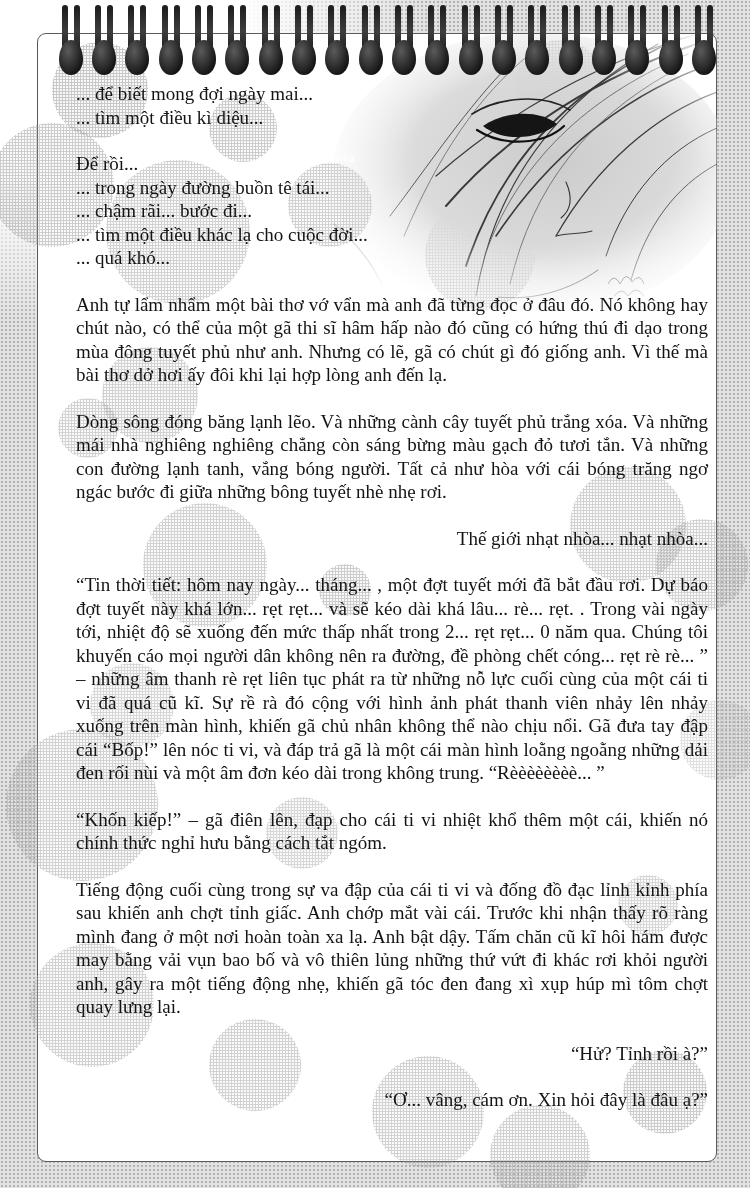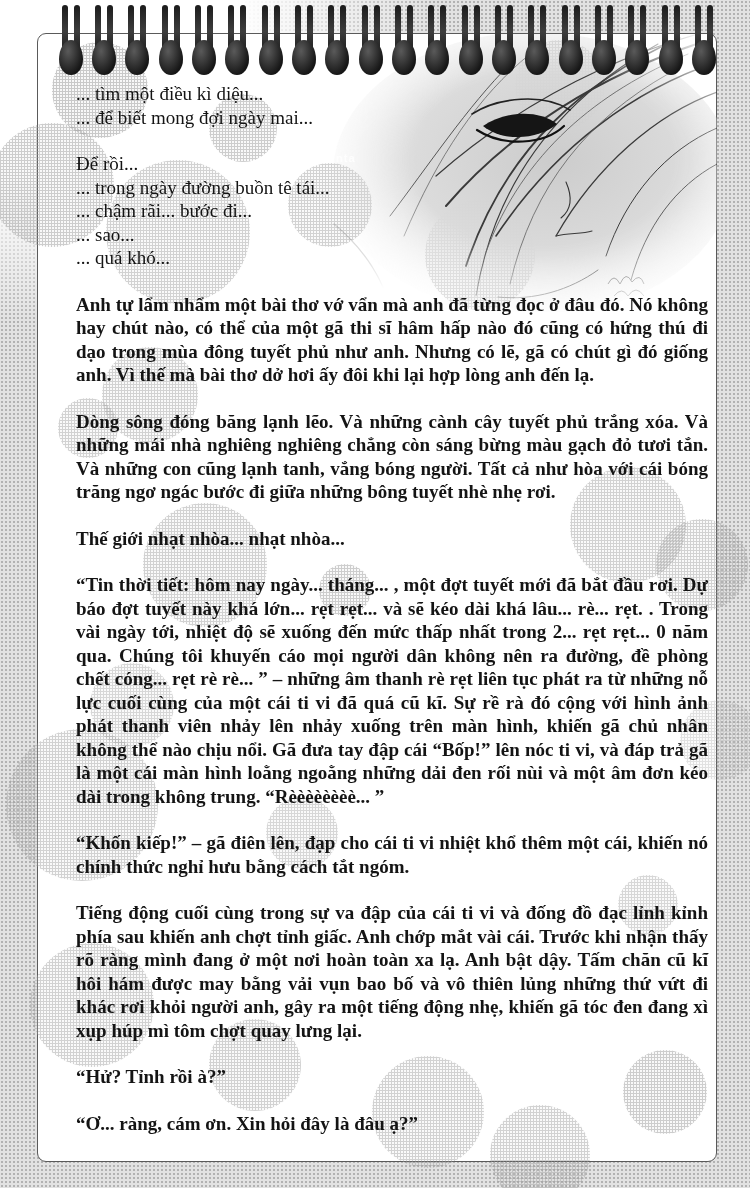--- a/index.html
+++ b/index.html
@@ -56,22 +56,22 @@
     font-family:Liberation Sans, sans-serif;font-size:11px;font-weight:bold;
     color:#ffffff;opacity:.85;letter-spacing:1px;
   }
   
   .textcol{
     position:absolute;left:76px;top:82px;width:632px;z-index:20;
     font-size:19px;line-height:23.5px;color:#141414;
   }
   .poem p{margin:0;}
   .stanza{margin:0 0 23px 0;}
-  .para{margin:0 0 23px 0;text-align:justify;font-weight:bold;}
-  .para.noj{text-align:left;}
+  .para{margin:0 0 23px 0;text-align:justify;}
+  .para.noj{text-align:right;}
   .sep-block p{margin:0;}
 </style>
 </head>
 <body>
 
 <div class="frame"></div>
 <div class="frame-light-top"></div>
 <div class="frame-light-left"></div>
 
 <div class="page"></div>
@@ -247,37 +247,37 @@
   <div class="ring" style="left:690px">
       <div class="leg l"></div>
       <div class="leg r"></div>
       <div class="blobhead"></div>
     </div>
 </div>
 
 <div class="textcol">
   <div class="poem">
     <div class="stanza">
+      <p>... để biết mong đợi ngày mai...</p>
       <p>... tìm một điều kì diệu...</p>
-      <p>... để biết mong đợi ngày mai...</p>
     </div>
     <div class="stanza">
       <p>Để rồi...</p>
       <p>... trong ngày đường buồn tê tái...</p>
       <p>... chậm rãi... bước đi...</p>
-      <p>... sao...</p>
+      <p>... tìm một điều khác lạ cho cuộc đời...</p>
       <p>... quá khó...</p>
     </div>
   </div>
 
   <p class="para">Anh tự lẩm nhẩm một bài thơ vớ vẩn mà anh đã từng đọc ở đâu đó. Nó không hay chút nào, có thể của một gã thi sĩ hâm hấp nào đó cũng có hứng thú đi dạo trong mùa đông tuyết phủ như anh. Nhưng có lẽ, gã có chút gì đó giống anh. Vì thế mà bài thơ dở hơi ấy đôi khi lại hợp lòng anh đến lạ.</p>
-  <p class="para">Dòng sông đóng băng lạnh lẽo. Và những cành cây tuyết phủ trắng xóa. Và những mái nhà nghiêng nghiêng chẳng còn sáng bừng màu gạch đỏ tươi tắn. Và những con cũng lạnh tanh, vắng bóng người. Tất cả như hòa với cái bóng trăng ngơ ngác bước đi giữa những bông tuyết nhè nhẹ rơi.</p>
+  <p class="para">Dòng sông đóng băng lạnh lẽo. Và những cành cây tuyết phủ trắng xóa. Và những mái nhà nghiêng nghiêng chẳng còn sáng bừng màu gạch đỏ tươi tắn. Và những con đường lạnh tanh, vắng bóng người. Tất cả như hòa với cái bóng trăng ngơ ngác bước đi giữa những bông tuyết nhè nhẹ rơi.</p>
 
   <div class="para noj sep-block">
     <p>Thế giới nhạt nhòa... nhạt nhòa...</p>
   </div>
 
   <p class="para">“Tin thời tiết: hôm nay ngày... tháng... , một đợt tuyết mới đã bắt đầu rơi. Dự báo đợt tuyết này khá lớn... rẹt rẹt... và sẽ kéo dài khá lâu... rè... rẹt. . Trong vài ngày tới, nhiệt độ sẽ xuống đến mức thấp nhất trong 2... rẹt rẹt... 0 năm qua. Chúng tôi khuyến cáo mọi người dân không nên ra đường, đề phòng chết cóng... rẹt rè rè... ” – những âm thanh rè rẹt liên tục phát ra từ những nỗ lực cuối cùng của một cái ti vi đã quá cũ kĩ. Sự rề rà đó cộng với hình ảnh phát thanh viên nhảy lên nhảy xuống trên màn hình, khiến gã chủ nhân không thể nào chịu nổi. Gã đưa tay đập cái “Bốp!” lên nóc ti vi, và đáp trả gã là một cái màn hình loằng ngoằng những dải đen rối nùi và một âm đơn kéo dài trong không trung. “Rèèèèèèèè... ”</p>
   <p class="para">“Khốn kiếp!” – gã điên lên, đạp cho cái ti vi nhiệt khổ thêm một cái, khiến nó chính thức nghỉ hưu bằng cách tắt ngóm.</p>
   <p class="para">Tiếng động cuối cùng trong sự va đập của cái ti vi và đống đồ đạc lỉnh kỉnh phía sau khiến anh chợt tỉnh giấc. Anh chớp mắt vài cái. Trước khi nhận thấy rõ ràng mình đang ở một nơi hoàn toàn xa lạ. Anh bật dậy. Tấm chăn cũ kĩ hôi hám được may bằng vải vụn bao bố và vô thiên lủng những thứ vứt đi khác rơi khỏi người anh, gây ra một tiếng động nhẹ, khiến gã tóc đen đang xì xụp húp mì tôm chợt quay lưng lại.</p>
   <p class="para noj">“Hử? Tỉnh rồi à?”</p>
-  <p class="para noj">“Ơ... ràng, cám ơn. Xin hỏi đây là đâu ạ?”</p>
+  <p class="para noj">“Ơ... vâng, cám ơn. Xin hỏi đây là đâu ạ?”</p>
 </div>
 
 </body></html>

